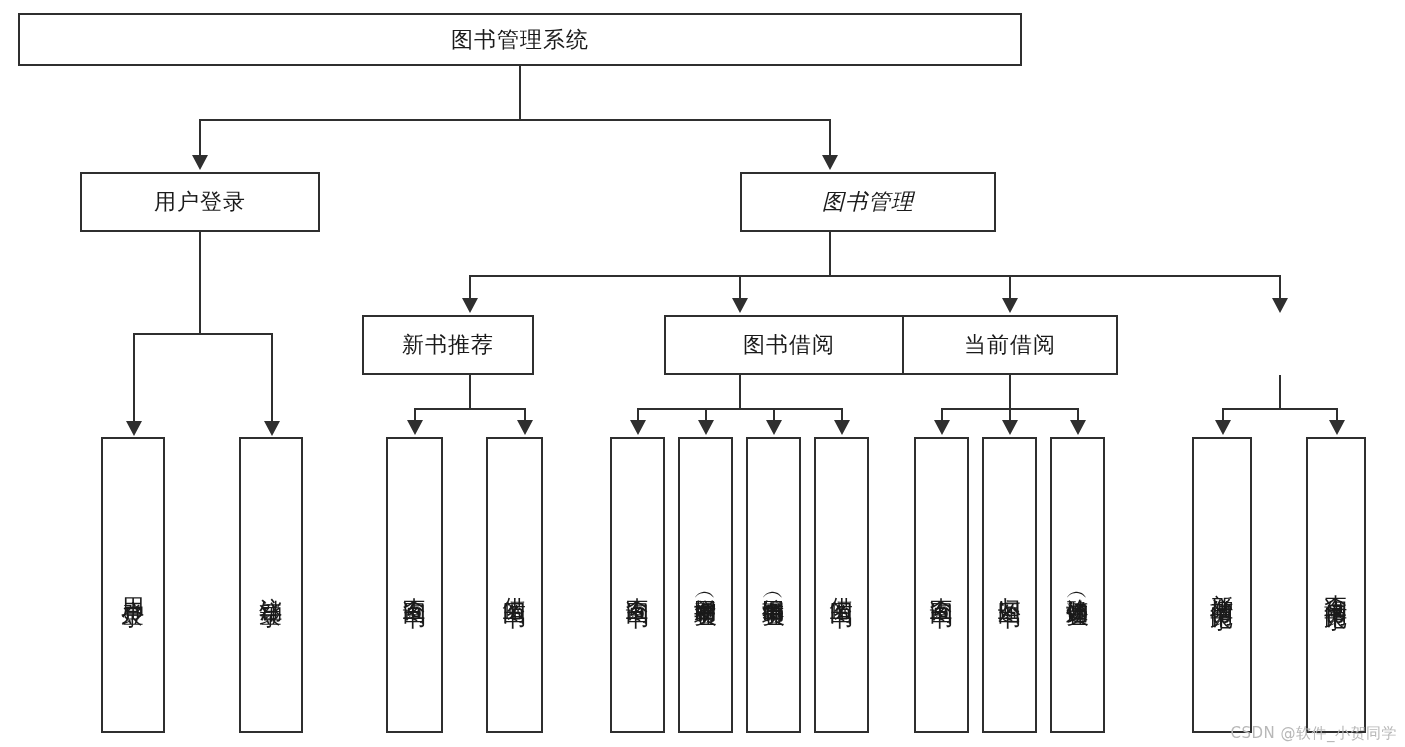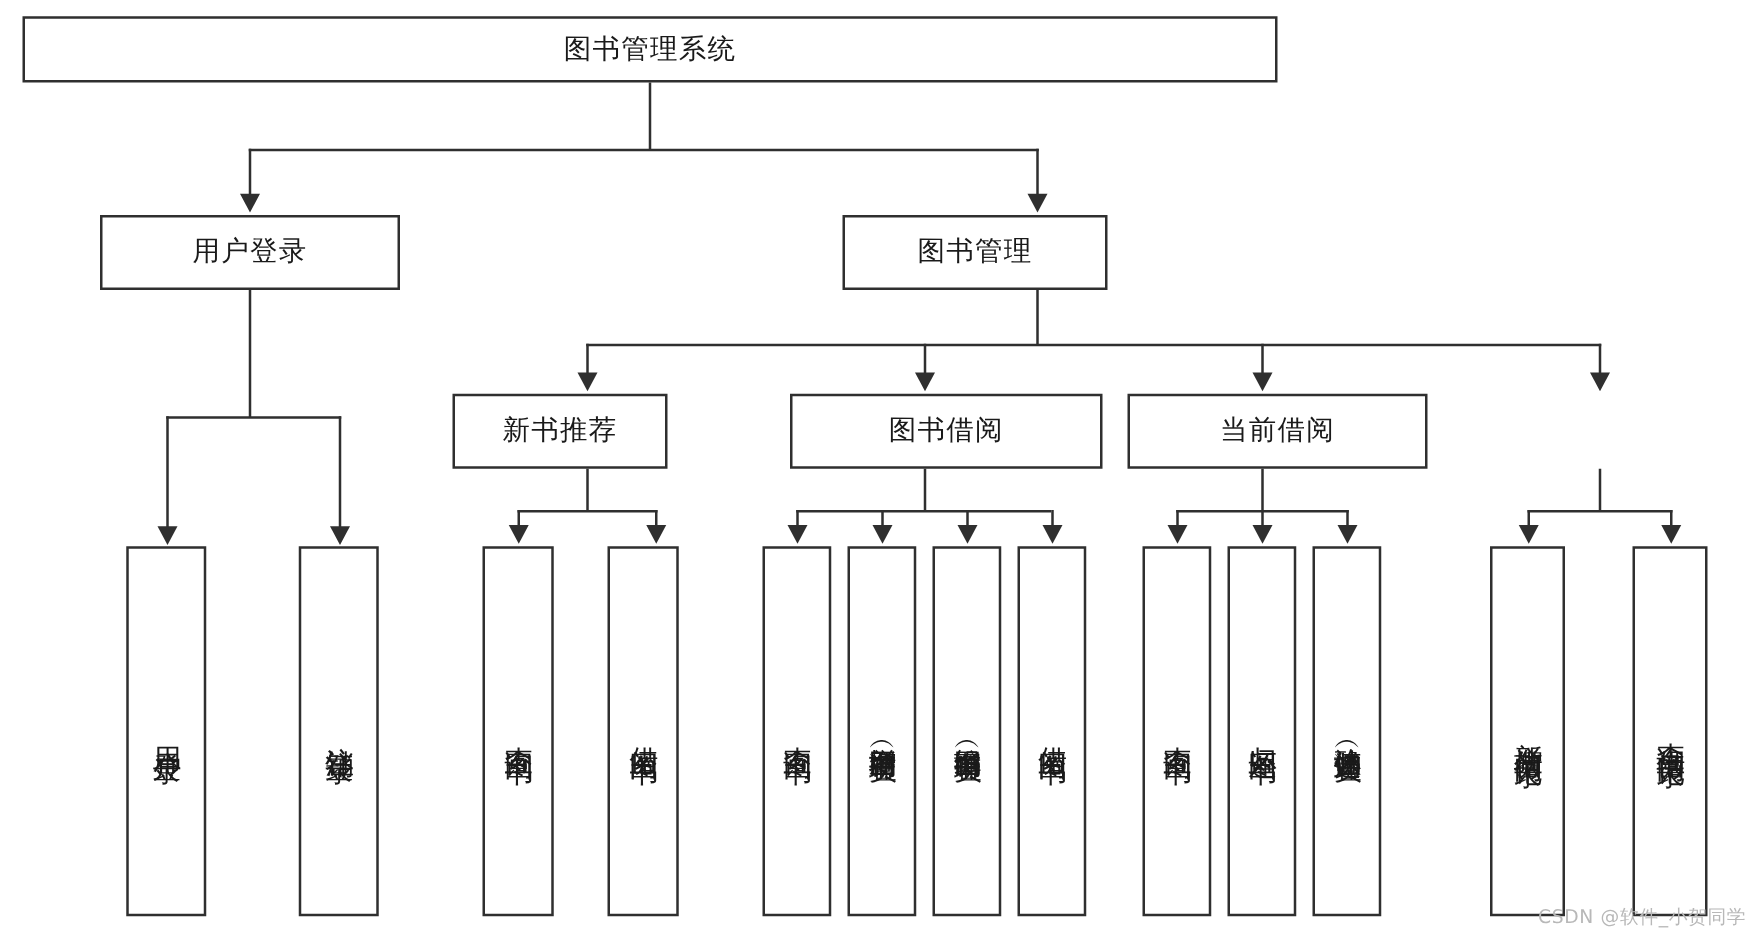--- a/index.html
+++ b/index.html
@@ -109,21 +109,21 @@
   <div class="hline" style="left:199px; top:119px; width:632px;"></div>
 
   <div class="vline" style="left:199px; top:119px; height:38px;"></div>
   <div class="arrow" style="left:192px; top:155px;"></div>
   <div class="vline" style="left:829px; top:119px; height:38px;"></div>
   <div class="arrow" style="left:822px; top:155px;"></div>
 
   <div class="node tier2" style="left:80px; top:172px; width:240px;">
     <span class="node-label">用户登录</span>
   </div>
-  <div class="node tier2" style="left:674px; top:172px; width:212px;">
+  <div class="node tier2" style="left:740px; top:172px; width:256px;font-style:italic;">
     <span class="node-label">图书管理</span>
   </div>
 
   <div class="vline" style="left:199px; top:232px; height:102px;"></div>
   <div class="hline" style="left:133px; top:333px; width:140px;"></div>
   <div class="vline" style="left:133px; top:333px; height:90px;"></div>
   <div class="arrow" style="left:126px; top:421px;"></div>
   <div class="vline" style="left:271px; top:333px; height:90px;"></div>
   <div class="arrow" style="left:264px; top:421px;"></div>
 
@@ -134,24 +134,24 @@
   <div class="vline" style="left:739px; top:275px; height:25px;"></div>
   <div class="arrow" style="left:732px; top:298px;"></div>
   <div class="vline" style="left:1009px; top:275px; height:25px;"></div>
   <div class="arrow" style="left:1002px; top:298px;"></div>
   <div class="vline" style="left:1279px; top:275px; height:25px;"></div>
   <div class="arrow" style="left:1272px; top:298px;"></div>
 
   <div class="node tier3" style="left:362px; top:315px; width:172px;">
     <span class="node-label">新书推荐</span>
   </div>
-  <div class="node tier3" style="left:632px; top:315px; width:250px;align-items:center;">
+  <div class="node tier3" style="left:664px; top:315px; width:250px;align-items:center;">
     <span class="node-label">图书借阅</span>
   </div>
-  <div class="node tier3" style="left:902px; top:315px; width:240px;">
+  <div class="node tier3" style="left:902px; top:315px; width:216px;">
     <span class="node-label">当前借阅</span>
   </div>
 
   <div class="vline" style="left:469px; top:375px; height:34px;"></div>
   <div class="hline" style="left:414px; top:408px; width:112px;"></div>
   <div class="vline" style="left:414px; top:408px; height:13px;"></div>
   <div class="arrow" style="left:407px; top:420px;"></div>
   <div class="vline" style="left:524px; top:408px; height:13px;"></div>
   <div class="arrow" style="left:517px; top:420px;"></div>
 

